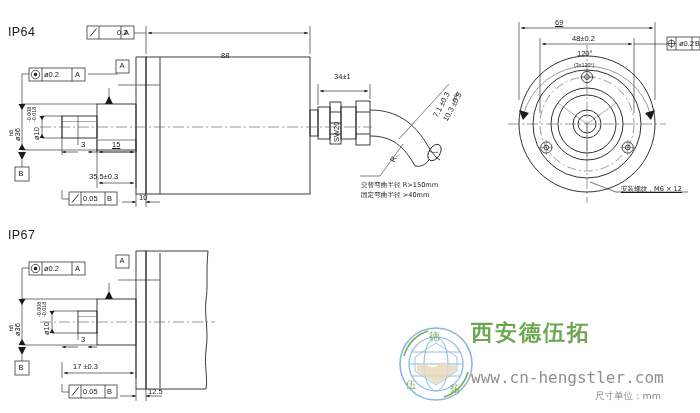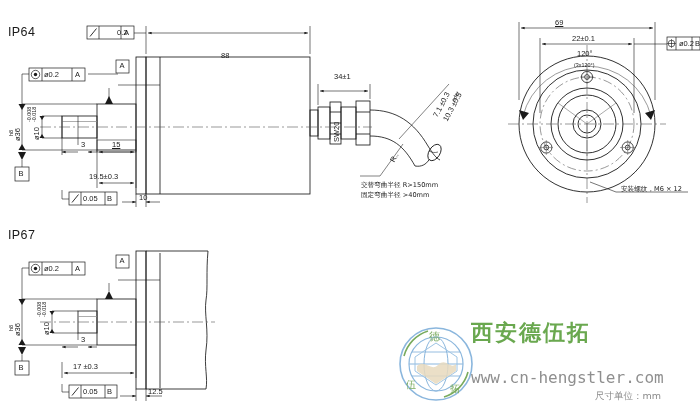--- a/index.html
+++ b/index.html
@@ -357,21 +357,21 @@
 <div class="lbl dim" style="left:83px;  top:194.5px;">0.05</div>
 <div class="lbl dim" style="left:107px; top:194.5px;">B</div>
 <div class="lbl dim" style="left:119.5px; top:62px;">A</div>
 <div class="lbl dim" style="left:18.5px;  top:169.5px;">B</div>
 
 <div class="lbl dim" style="left:221px; top:24px;margin-top:28px;">88</div>
 <div class="lbl dim" style="left:334px; top:73px;">34±1</div>
 <div class="lbl dim" style="left:139px; top:194px;">10</div>
 <div class="lbl dim" style="left:112px; top:141px;text-decoration:underline;">15</div>
 <div class="lbl dim" style="left:81px;  top:141px;">3</div>
-<div class="lbl dim" style="left:89px;  top:173px;">19.5±0.3</div>
+<div class="lbl dim" style="left:89px;  top:173px;">35.5±0.3</div>
 <div class="lbl dim rot90" style="left:333px; top:142px;">SW20</div>
 
 <div class="lbl dim rot90" style="left:14px; top:141px;">ø36</div>
 <div class="lbl tiny rot90" style="left:9px; top:136px;">h8</div>
 <div class="lbl dim rot90" style="left:33px; top:140px;">ø10</div>
 <div class="lbl tiny rot90" style="left:27px; top:122px;">-0.008</div>
 <div class="lbl tiny rot90" style="left:32px; top:122px;">-0.018</div>
 
 <div class="lbl dim rotm" style="left:432px; top:115px;">7.1 ±0.3</div>
 <div class="lbl dim rotm" style="left:442px; top:119px;">10.3 ±0.5</div>
@@ -391,24 +391,24 @@
 <div class="lbl dim" style="left:81px;  top:336px;">3</div>
 <div class="lbl dim" style="left:73px;  top:363px;">17 ±0.3</div>
 <div class="lbl dim" style="left:148px; top:388px;">12.5</div>
 <div class="lbl dim rot90" style="left:14px; top:336px;">ø36</div>
 <div class="lbl tiny rot90" style="left:9px; top:331px;">h8</div>
 <div class="lbl dim rot90" style="left:43px; top:335px;">ø10</div>
 <div class="lbl tiny rot90" style="left:37px; top:317px;">-0.008</div>
 <div class="lbl tiny rot90" style="left:42px; top:317px;">-0.018</div>
 
 <div class="lbl dim" style="left:555px; top:19px;text-decoration:underline;">69</div>
-<div class="lbl dim" style="left:572px; top:35px;">22±0.1</div>
+<div class="lbl dim" style="left:572px; top:35px;">48±0.2</div>
 <div class="lbl dim" style="left:577px; top:50px;">120°</div>
 <div class="lbl tiny" style="left:574px; top:63px;">(3x120°)</div>
 <div class="lbl dim" style="left:679px; top:39.5px;">ø0.2</div>
 <div class="lbl dim" style="left:695px; top:39.5px;">B</div>
-<div class="lbl cn" style="left:621px; top:186px;">安装螺纹，M6 × 12</div>
+<div class="lbl cn" style="left:621px; top:186px;text-decoration:underline;">安装螺纹，M6 × 12</div>
 
 <div id="logo">
   <div class="brand">西安德伍拓</div>
   <div class="site">www.cn-hengstler.com</div>
   <div class="unit">尺寸单位：mm</div>
 </div>
 
 </body></html>

